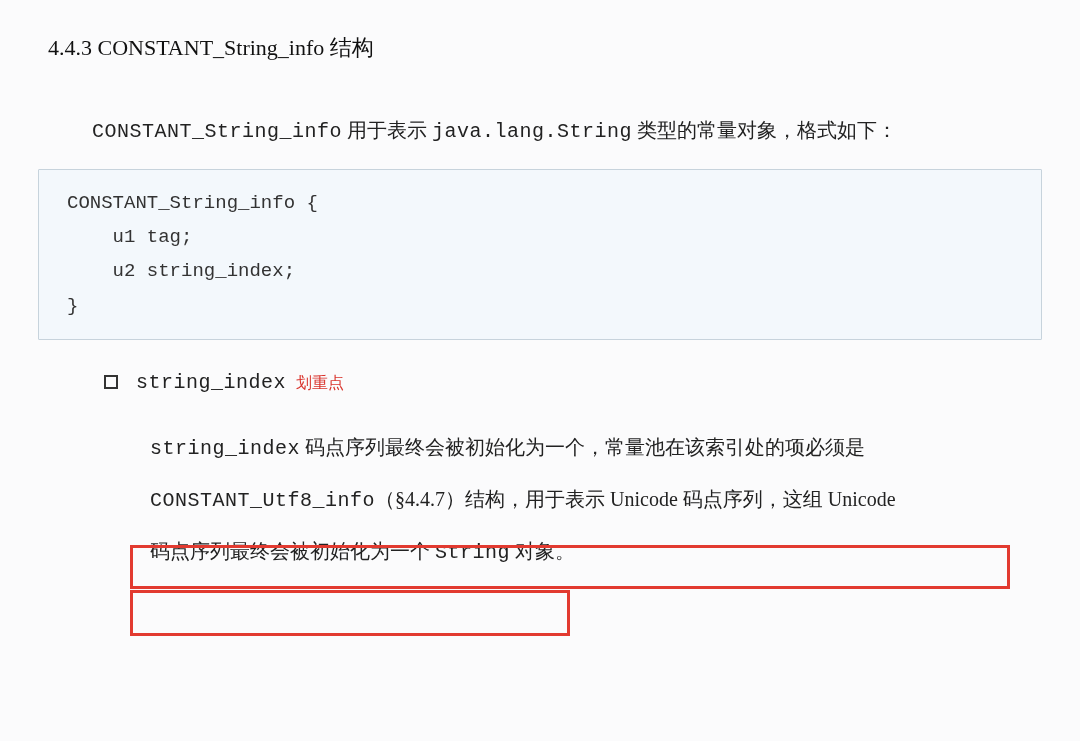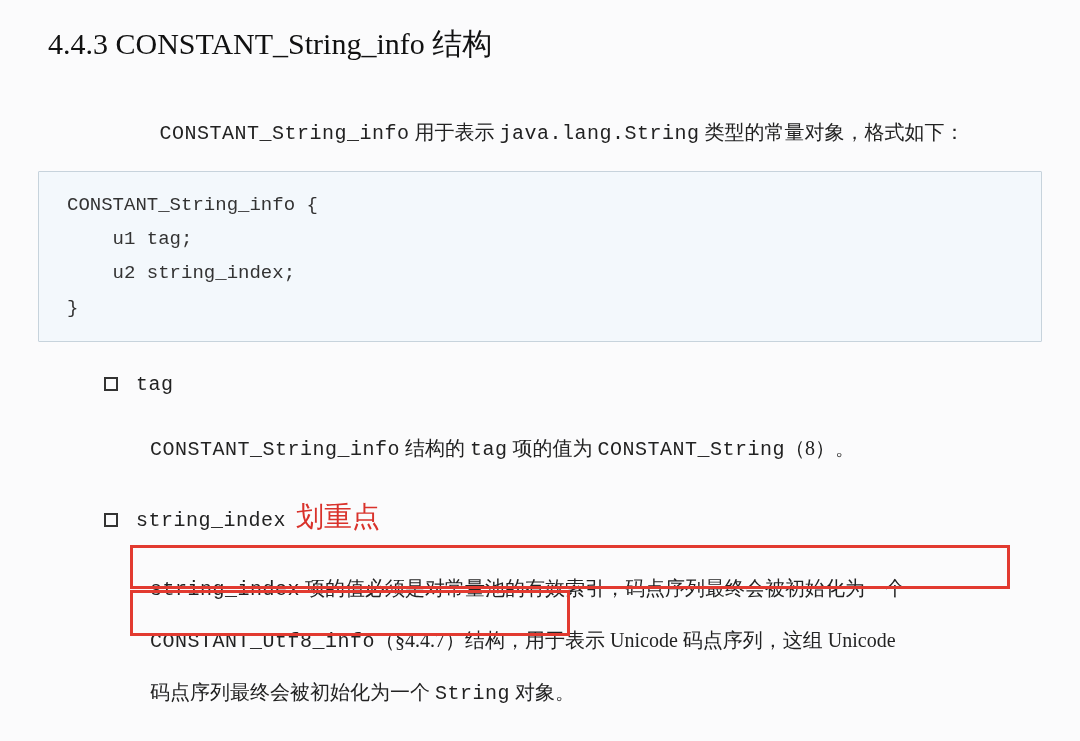--- a/index.html
+++ b/index.html
@@ -14,34 +14,33 @@
       font-family: "Songti SC", "SimSun", serif;
       color: #222;
       position: relative;
       overflow: hidden;
     }
     .mono {
       font-family: "Courier New", Courier, monospace;
       letter-spacing: 0.5px;
     }
     .heading {
-      font-size: 30px;
+      font-size: 22px;
       font-weight: 400;
-      padding: 24px 0 0 48px;
+      padding: 33px 0 0 48px;
       font-family: "Times New Roman", "Songti SC", serif;
       color: #111;
     }
     .content {
       padding: 48px 48px 0 92px;
       font-size: 20px;
       line-height: 1.9;
     }
     .intro {
       margin-bottom: 18px;
-      text-align: center;
     }
     .codebox {
       background: #f3f8fc;
       border: 1px solid #c7d3dc;
       padding: 16px 28px 16px 28px;
       margin-left: -54px;
       margin-right: -10px;
       margin-bottom: 22px;
       font-size: 19px;
       line-height: 1.8;
@@ -70,21 +69,21 @@
     .item-label {
       display: inline-block;
     }
     .item-desc {
       padding-left: 46px;
       margin-top: 20px;
       line-height: 2.4;
     }
     .red-annot {
       color: #d9322b;
-      font-size: 28px;
+      font-size: 16px;
       margin-left: 10px;
       font-family: "Songti SC", "SimSun", serif;
     }
     .red-box-1, .red-box-2 {
       position: absolute;
       border: 3px solid #e23a30;
       pointer-events: none;
     }
     .red-box-1 {
       left: 130px;
@@ -112,31 +111,25 @@
   <p class="intro">
     <span class="mono">CONSTANT_String_info</span><span> 用于表示 </span><span class="mono">java.lang.String</span><span> 类型的常量对象，格式如下：</span>
   </p>
 
   <div class="codebox">CONSTANT_String_info {
     u1 tag;
     u2 string_index;
 }</div>
 
 
-  <div class="item">
-    <span class="bullet"></span><span class="mono item-label">tag</span>
-    <div class="item-desc">
-      <span class="mono">CONSTANT_String_info</span><span> 结构的 </span><span class="mono">tag</span><span> 项的值为 </span><span class="mono">CONSTANT_String</span><span>（8）。</span>
-    </div>
-  </div>
 
   <div class="item">
     <span class="bullet"></span><span class="mono item-label">string_index</span><span class="red-annot">划重点</span>
     <div class="item-desc para-block">
-      <span class="mono">string_index</span><span> 项的值必须是对常量池的有效索引，码点序列最终会被初始化为一个 </span><br>
+      <span class="mono">string_index</span><span> 码点序列最终会被初始化为一个，常量池在该索引处的项必须是 </span><br>
       <span class="mono">CONSTANT_Utf8_info</span><span>（§4.4.7）结构</span><span>，用于表示 Unicode 码点序列，这组 Unicode</span><br>
       <span>码点序列最终会被初始化为一个 </span><span class="mono">String</span><span> 对象。</span>
     </div>
   </div>
 
 </div>
 
 <div class="red-box-1"></div>
 <div class="red-box-2"></div>
 

